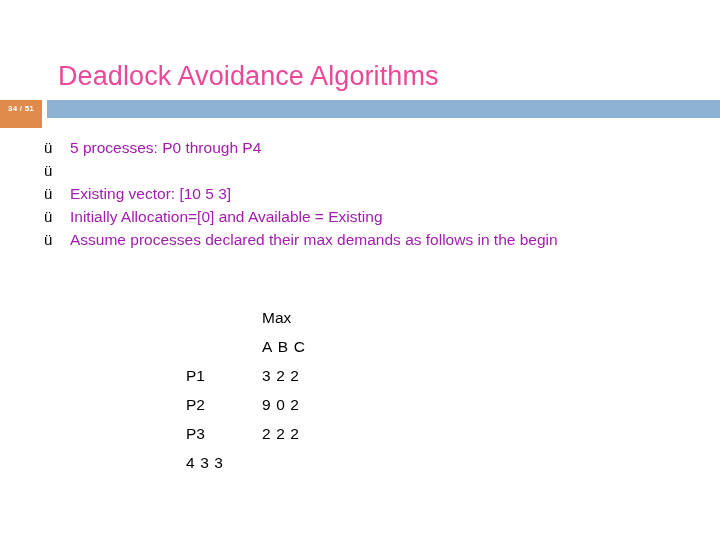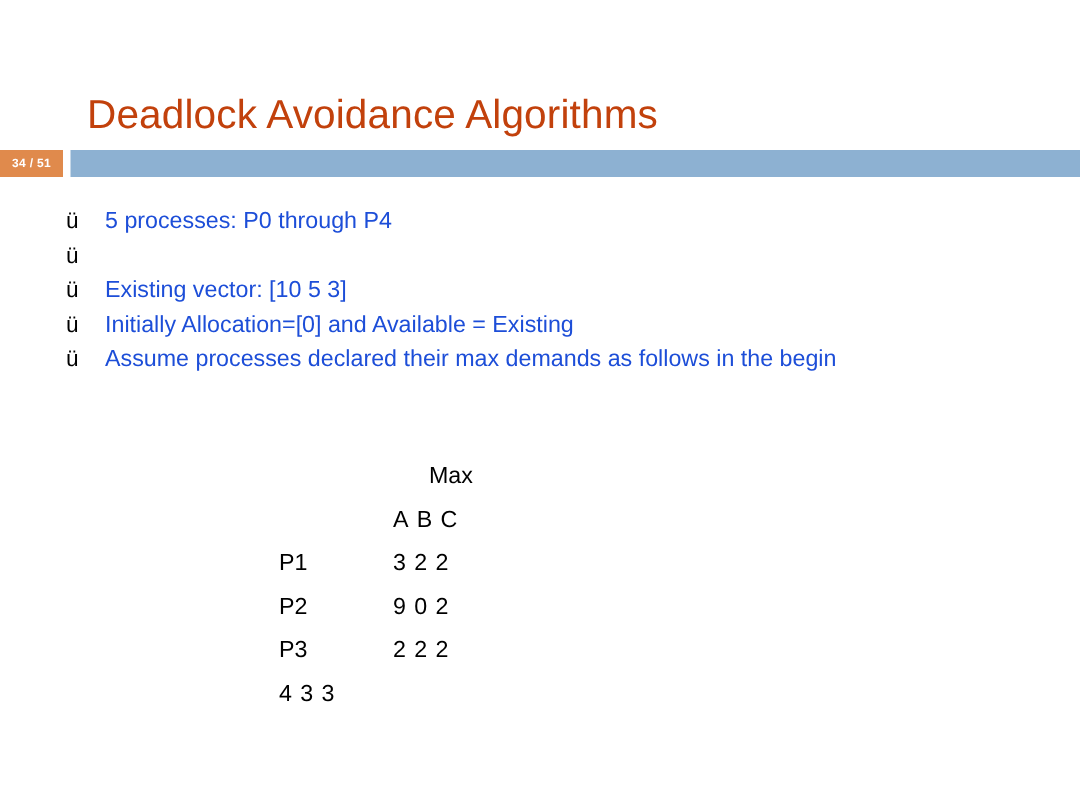--- a/index.html
+++ b/index.html
@@ -21,40 +21,40 @@
   }
 
   
   .slide-title {
     position: absolute;
     left: 58px;
     top: 58px;
     width: 640px;
     font-size: 27px;
     line-height: 36px;
-    color: #c2410c;
+    color: #ec4899;
     letter-spacing: 0.1px;
     white-space: nowrap;
   }
 
   
   .header-bar {
     position: absolute;
     left: 47px;
     top: 100px;
     width: 673px;
     height: 18px;
     background: #8DB1D2;
   }
   .page-badge {
     position: absolute;
     left: 0px;
     top: 100px;
     width: 42px;
-    height: 18px;
+    height: 28px;
     background: #E08A4C;
     color: #ffffff;
     font-size: 8px;
     font-weight: bold;
     line-height: 18px;
     text-align: center;
     letter-spacing: 0.2px;
   }
 
   
@@ -72,21 +72,21 @@
   }
   .bullet-mark {
     width: 26px;
     flex: 0 0 26px;
     font-size: 15px;
     color: #000000;
     line-height: 23px;
   }
   .bullet-text {
     font-size: 15.5px;
-    color: #1d4ed8;
+    color: #a21caf;
     line-height: 23px;
     text-align: center;
   }
 
   
   .matrix {
     position: absolute;
     left: 186px;
     top: 303px;
     font-size: 15.5px;
@@ -101,21 +101,21 @@
     width: 76px;
     flex: 0 0 76px;
     line-height: 29px;
   }
   .mx-values {
     line-height: 29px;
     letter-spacing: 0.5px;
   }
   .mx-values span { margin-right: 5px; }
   .mx-values span:last-child { margin-right: 0; }
-  .mx-head-title { line-height: 29px; margin-left: 24px; }
+  .mx-head-title { line-height: 29px; }
 </style>
 </head>
 <body>
 
 <div class="slide">
 
   <div class="slide-title">Deadlock Avoidance Algorithms</div>
 
   <div class="header-bar"></div>
 

